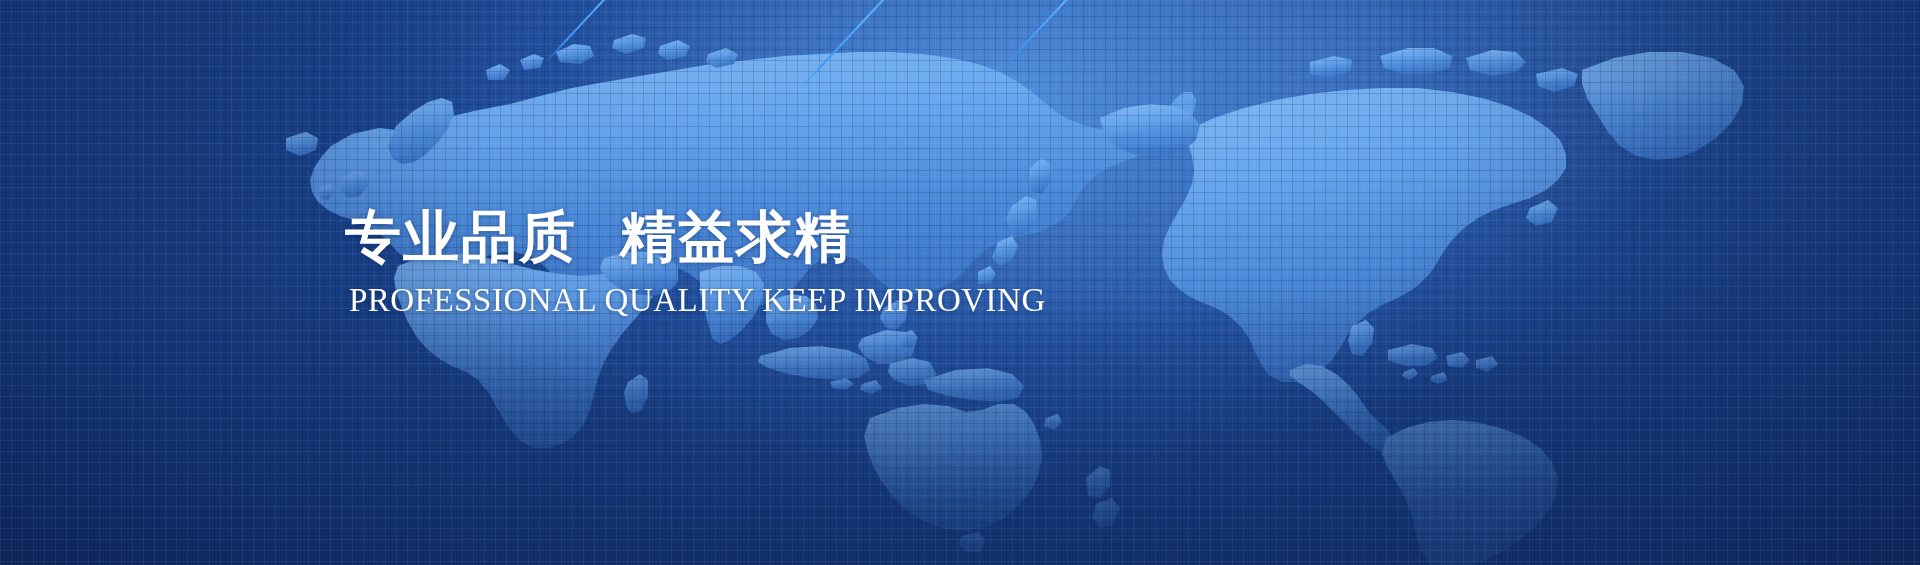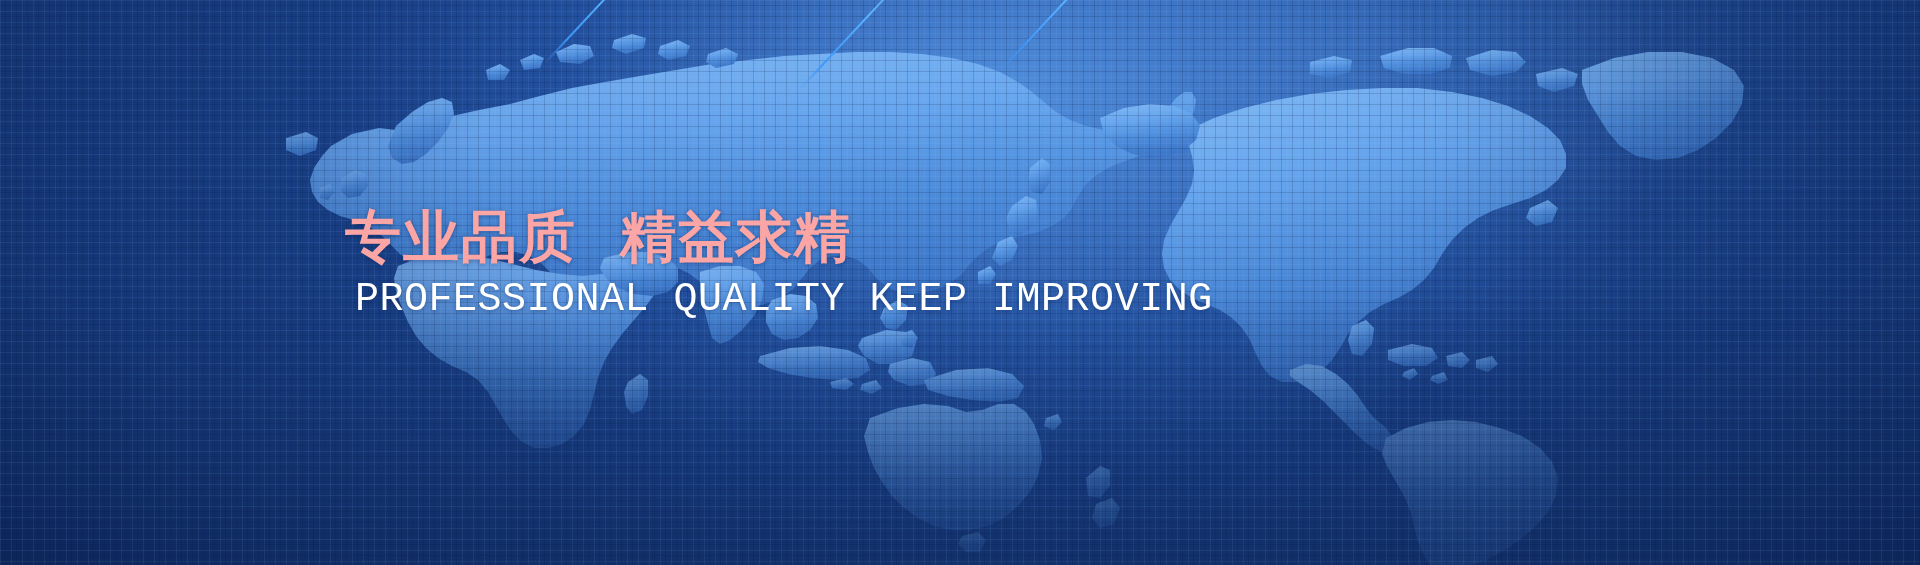--- a/index.html
+++ b/index.html
@@ -103,39 +103,39 @@
 
   
   .text-block {
     position: absolute;
     left: 345px;
     top: 205px;
     width: 900px;
   }
   .headline-cn {
     margin: 0;
-    color: #fca5a5;
+    color: #ffffff;
     font-size: 56px;
     line-height: 64px;
     font-weight: 700;
     letter-spacing: 2px;
     white-space: pre;
     text-shadow: 0 1px 5px rgba(10,38,92,0.45);
     font-family: "DejaVu Sans", "Liberation Sans", sans-serif;
   }
   .headline-en {
-    margin: 8px 0 0 10px;
+    margin: 8px 0 0 4px;
     color: #ffffff;
-    font-size: 40px;
+    font-size: 33px;
     line-height: 46px;
     font-weight: 400;
     letter-spacing: 0.5px;
     white-space: pre;
     text-shadow: 0 1px 4px rgba(10,38,92,0.40);
-    font-family: Liberation Mono, monospace;
+    font-family: Liberation Serif, serif;
   }
 </style>
 </head>
 <body>
 
 <div class="banner">
 
   <div class="bg-base"></div>
 
   <div class="bg-glow"></div>

